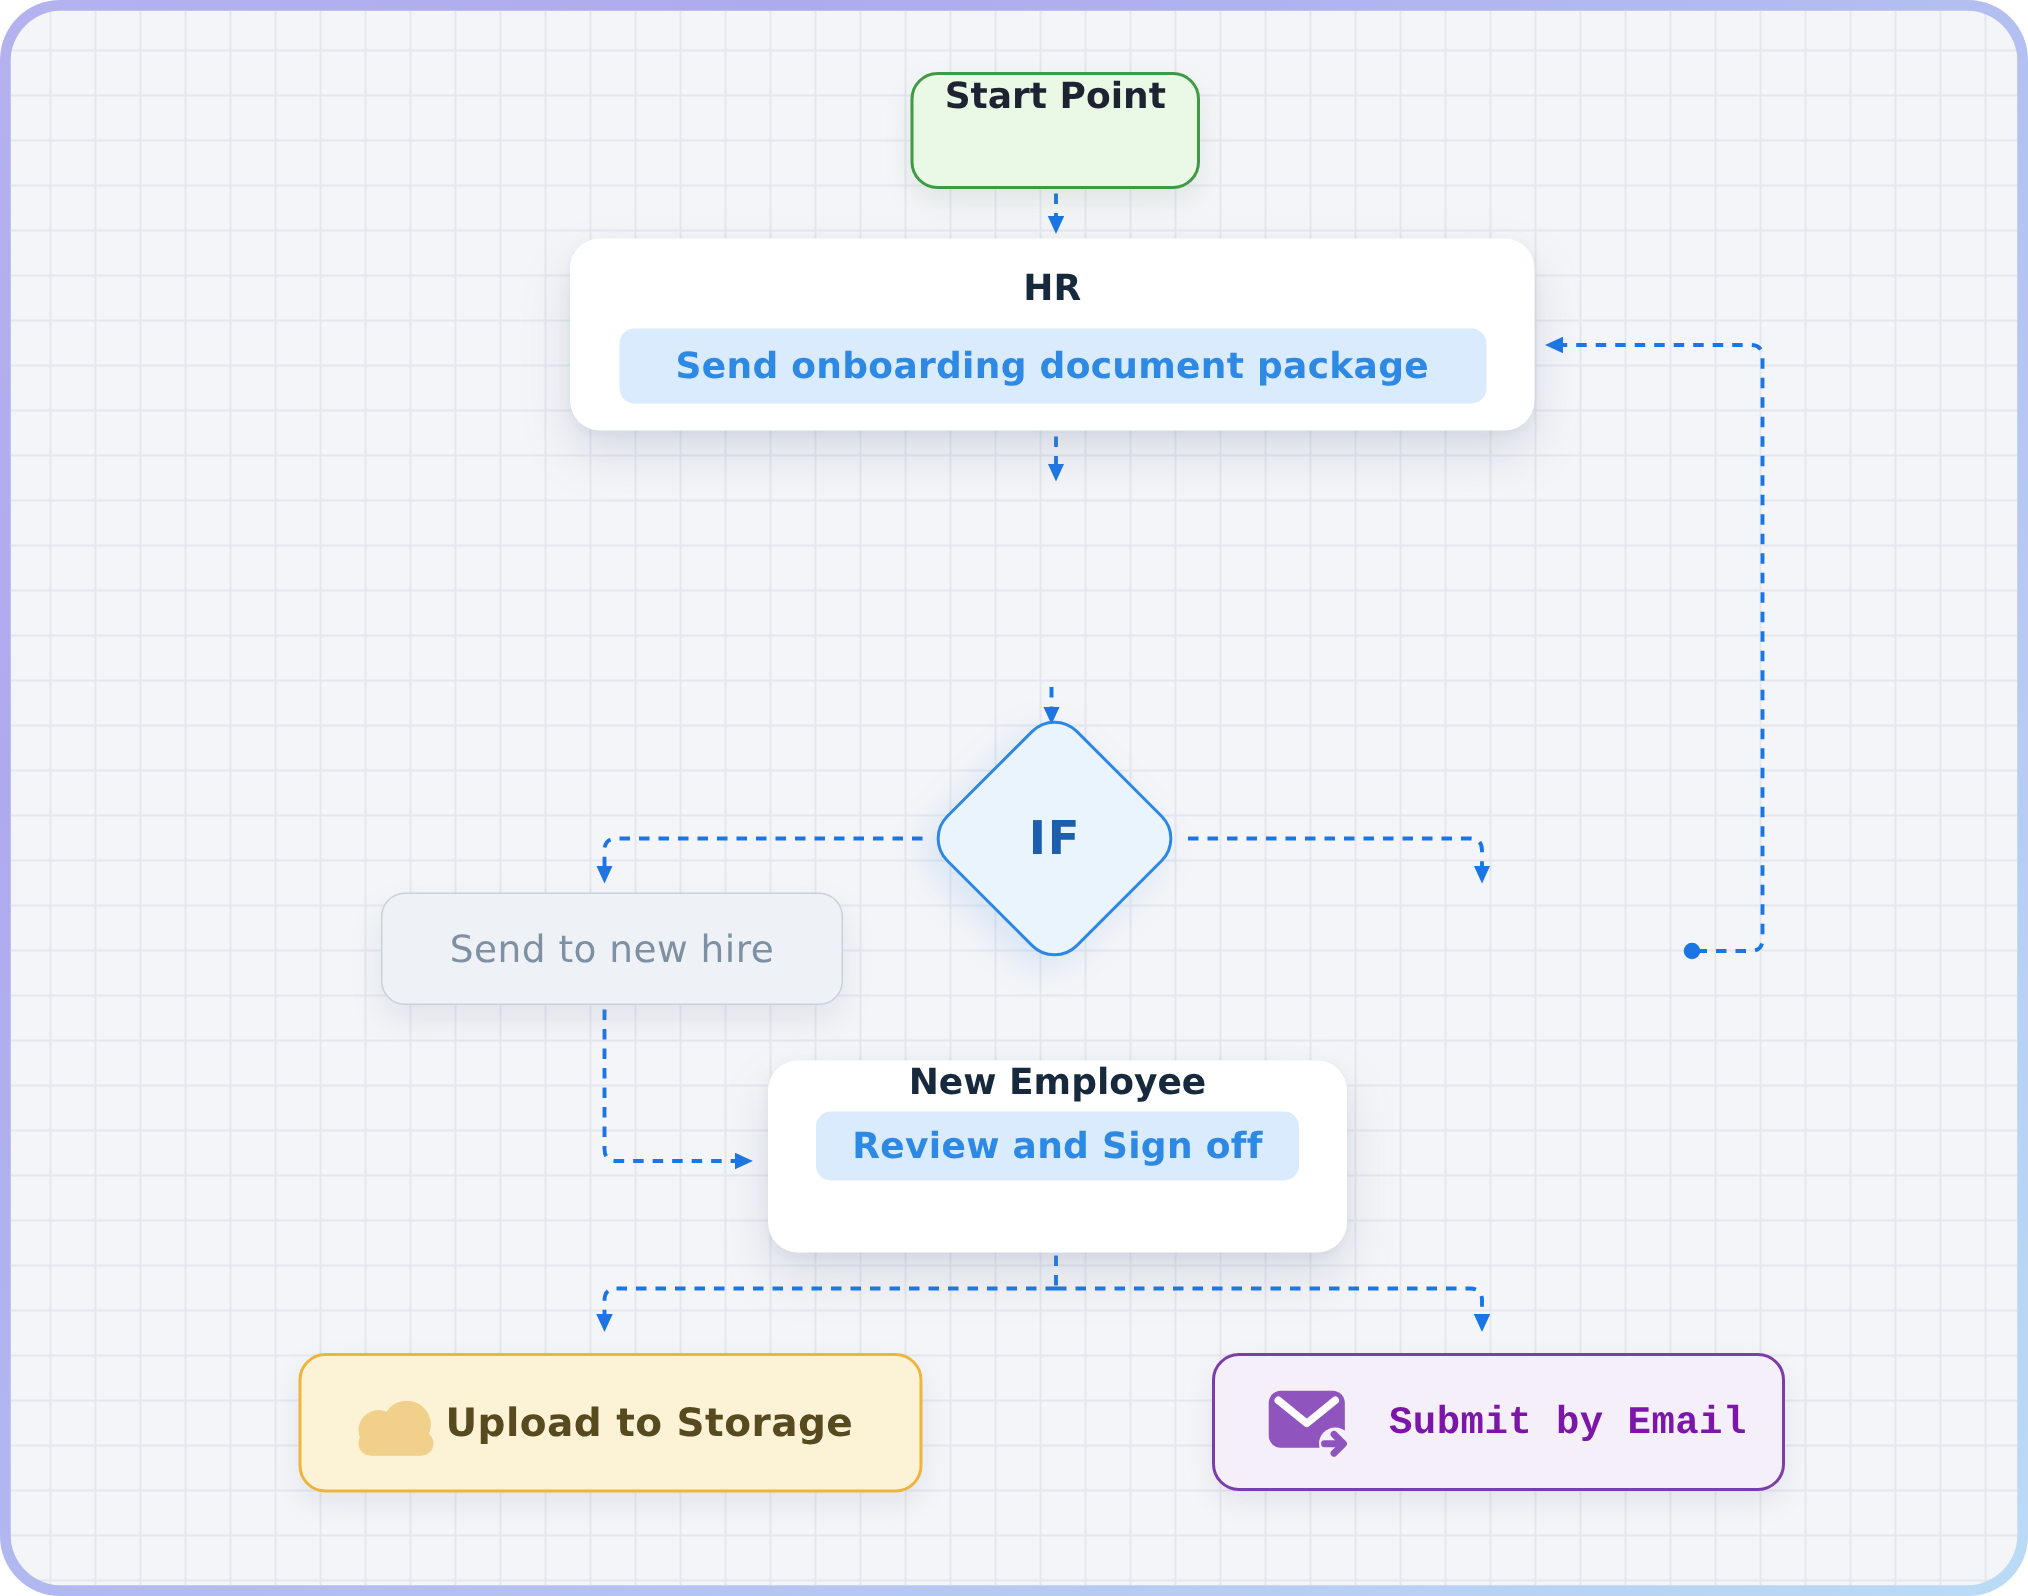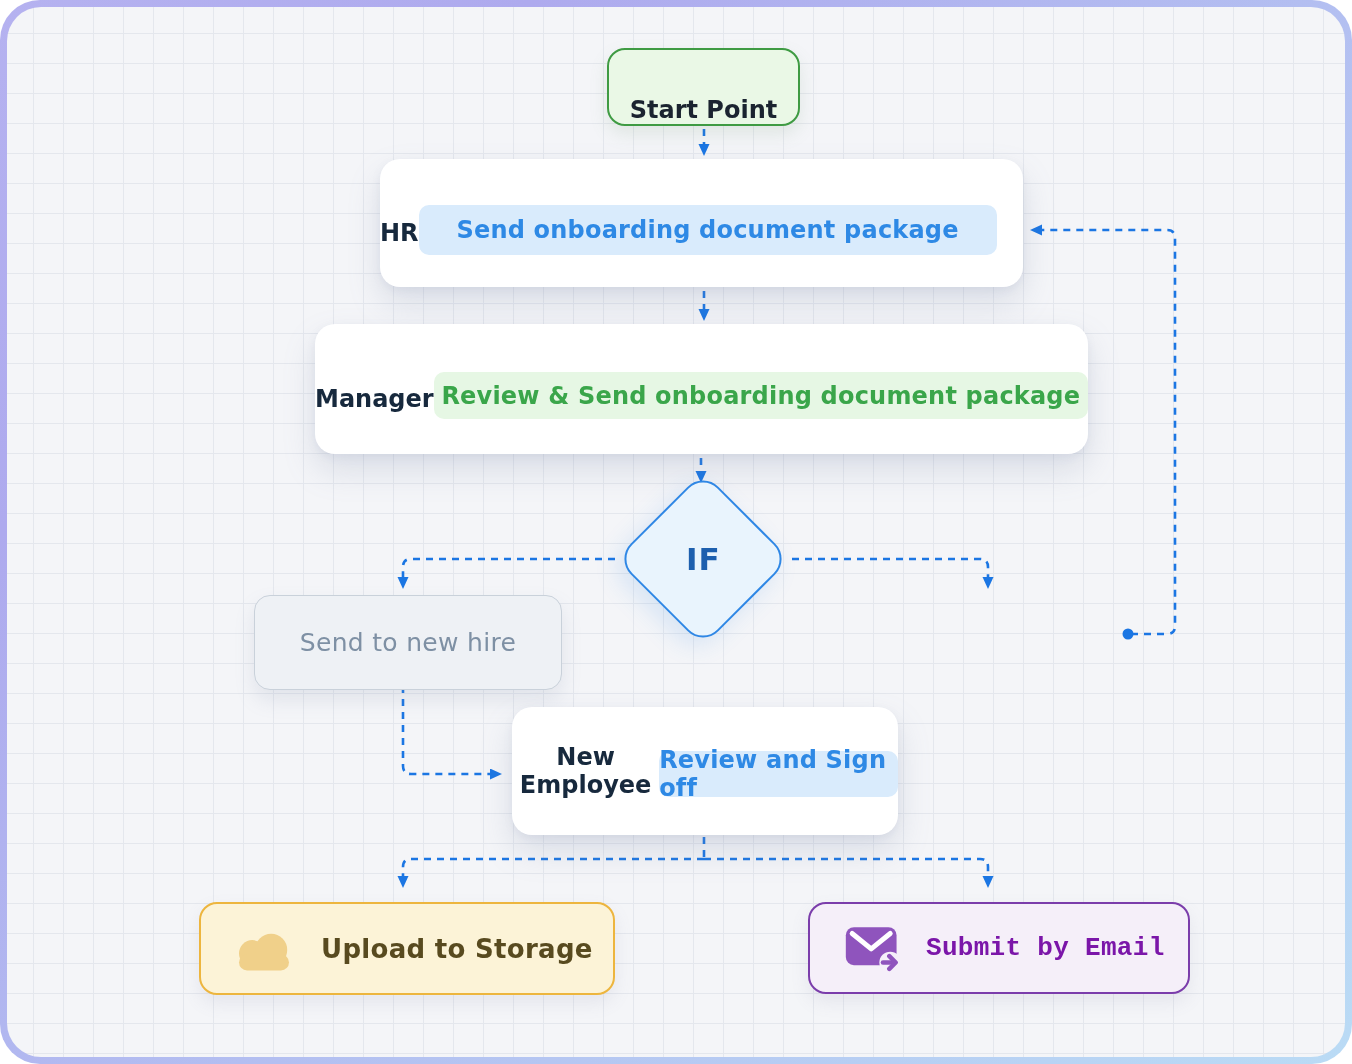--- a/index.html
+++ b/index.html
@@ -24,29 +24,29 @@
     overflow:hidden;position:relative;
   }
   svg.connectors{position:absolute;inset:0;width:1352px;height:1064px;pointer-events:none;}
   svg.connectors path.link{fill:none;stroke:var(--connector-blue);stroke-width:2.6;stroke-dasharray:7 6;}
   svg.connectors .arrowfill{fill:var(--connector-blue);}
   .node{position:absolute;box-sizing:border-box;}
   
   .start{
     left:600px;top:41px;width:193px;height:78px;border-radius:18px;
     background:var(--start-bg);border:2px solid var(--start-border);
-    display:flex;align-items:flex-end;justify-content:center;
+    display:flex;align-items:flex-start;justify-content:center;
     font-size:24px;font-weight:600;color:var(--start-text);
     box-shadow:0 8px 18px rgba(110,150,110,.15);
   }
   
   .card{
     background:var(--card-bg);border-radius:20px;
     box-shadow:0 16px 32px rgba(124,137,168,.22),0 3px 8px rgba(124,137,168,.10);
-    display:flex;flex-direction:row;align-items:center;
+    display:flex;flex-direction:column;align-items:center;
   }
   .card .title{font-size:24px;font-weight:700;color:var(--title-navy);}
   .pill{
     border-radius:10px;display:flex;align-items:center;justify-content:center;
     font-size:24px;font-weight:700;letter-spacing:.2px;
   }
   .pill.blue{background:var(--blue-pill-bg);color:var(--blue-pill-text);}
   .pill.green{background:var(--green-pill-bg);color:var(--green-pill-text);}
   .hr-card{left:373px;top:152px;width:643px;height:128px;}
   .hr-card .title{margin-top:19px;}
@@ -68,32 +68,32 @@
   .diamond .if-label{
     transform:rotate(-45deg);font-size:31px;font-weight:800;color:var(--if-text);letter-spacing:1px;
   }
   
   .gray-box{
     background:var(--gray-bg);border:1.5px solid var(--gray-border);border-radius:16px;
     display:flex;align-items:center;justify-content:center;
     font-size:25px;font-weight:500;color:var(--gray-text);letter-spacing:.3px;
     box-shadow:0 10px 20px rgba(124,137,168,.16);
   }
-  .send-box{left:247px;top:588px;width:308px;height:95px;align-items:center;}
+  .send-box{left:247px;top:588px;width:308px;height:75px;align-items:center;}
   .edits-box{left:823px;top:588px;width:293px;height:75px;}
   
   .action{
     border-radius:18px;display:flex;align-items:center;
     font-size:26px;font-weight:700;letter-spacing:.3px;
     box-shadow:0 8px 18px rgba(120,125,160,.12);
   }
   .upload-box{
     left:192px;top:895px;width:416px;height:93px;
     background:var(--upload-bg);border:2px solid var(--upload-border);color:var(--upload-text);
-    padding-left:30px;box-sizing:border-box;gap:24px;
+    padding-left:30px;box-sizing:border-box;
   }
   .submit-box{
     left:801px;top:895px;width:382px;height:92px;
     background:var(--submit-bg);border:2px solid var(--submit-border);color:var(--submit-text);
     padding-left:34px;box-sizing:border-box;gap:24px;font-family:Liberation Mono, monospace;
   }
   .icon{display:inline-flex;flex:0 0 auto;}
 </style>
 </head>
 <body>
@@ -125,26 +125,20 @@
         <span>Start Point</span>
       </div>
 
       <div class="node card hr-card">
         <div class="title">HR</div>
         <div class="pill blue">
           <span>Send onboarding document package</span>
         </div>
       </div>
 
-      <div class="node card manager-card">
-        <div class="title">Manager</div>
-        <div class="pill green">
-          <span>Review &amp; Send onboarding document package</span>
-        </div>
-      </div>
 
       <div class="node diamond">
         <span class="if-label">IF</span>
       </div>
 
       <div class="node gray-box send-box">
         <span>Send to new hire</span>
       </div>
 
 

